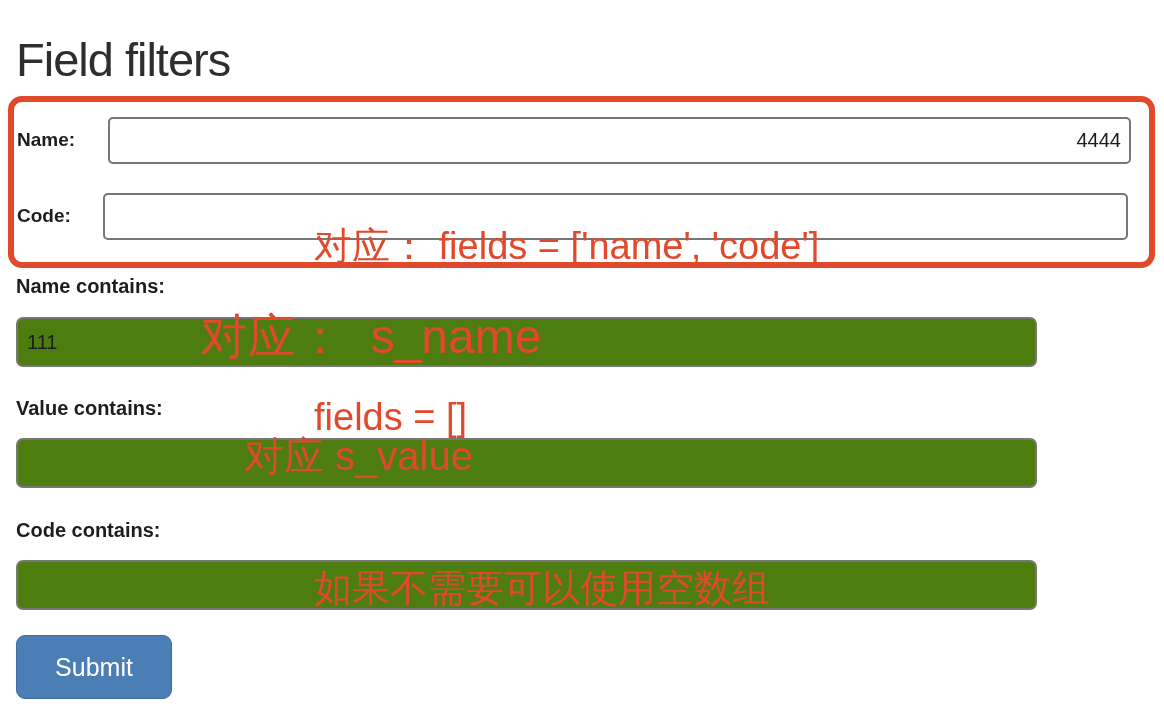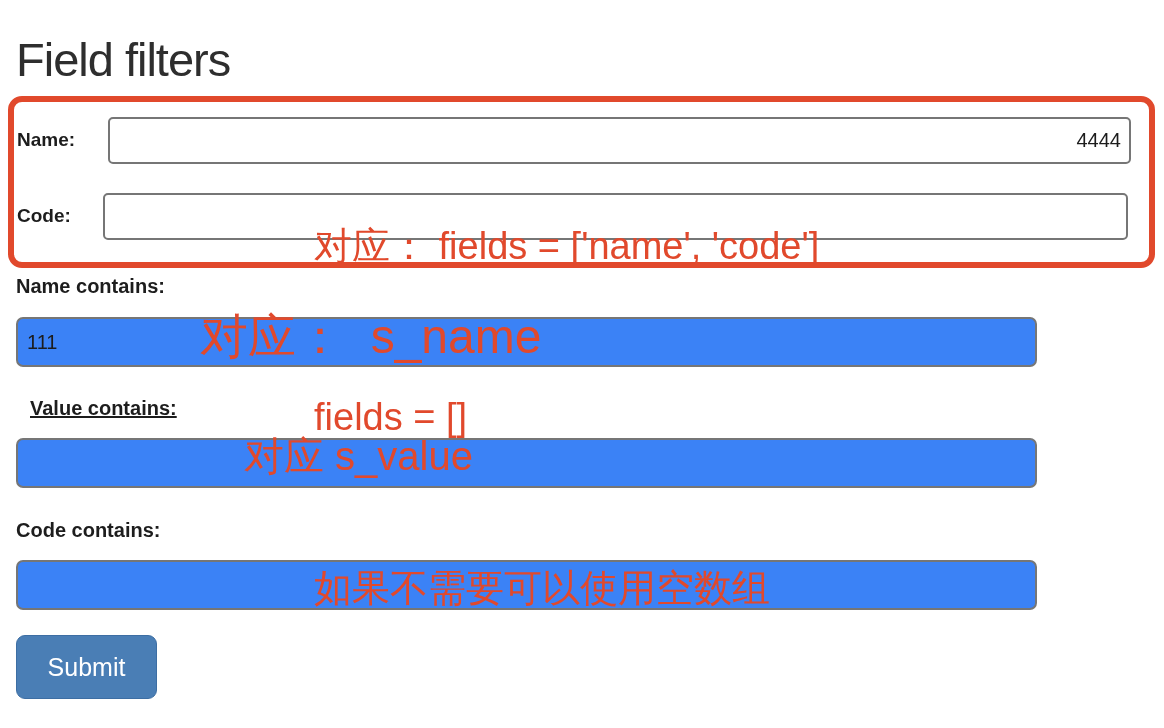--- a/index.html
+++ b/index.html
@@ -67,47 +67,47 @@
   .inp-code { left: 103px; top: 193px; width: 1025px; }
 
   
   .sec-lbl {
     position: absolute;
     font-size: 20px;
     font-weight: bold;
     color: #1d1d1d;
   }
   .nc-lbl { left: 16px; top: 275px; }
-  .vc-lbl { left: 30px; top: 397px; text-decoration: underline; }
+  .vc-lbl { left: 16px; top: 397px; }
   .cc-lbl { left: 16px; top: 519px; text-align: right; }
 
   
   .inp2 {
     position: absolute;
     box-sizing: border-box;
     left: 16px;
     width: 1021px; height: 50px;
     border: 2px solid #767676;
     border-radius: 7px;
     font-size: 20px;
     color: #1c1c1c;
     padding: 0 9px;
-    background: #3b82f6;
+    background: #4d7c0f;
     outline: none;
     font-family: "Liberation Sans", sans-serif;
   }
   .nc-inp { top: 317px; }
   .vc-inp { top: 438px; }
   .cc-inp { top: 560px; }
 
   
   .submit {
     position: absolute;
     left: 16px; top: 635px;
-    width: 141px; height: 64px;
+    width: 156px; height: 64px;
     background: #4a7eb5;
     border: 1px solid #3d6ea3;
     border-radius: 9px;
     color: #ffffff;
     font-size: 25px;
     font-family: "Liberation Sans", sans-serif;
     cursor: pointer;
   }
 
   

